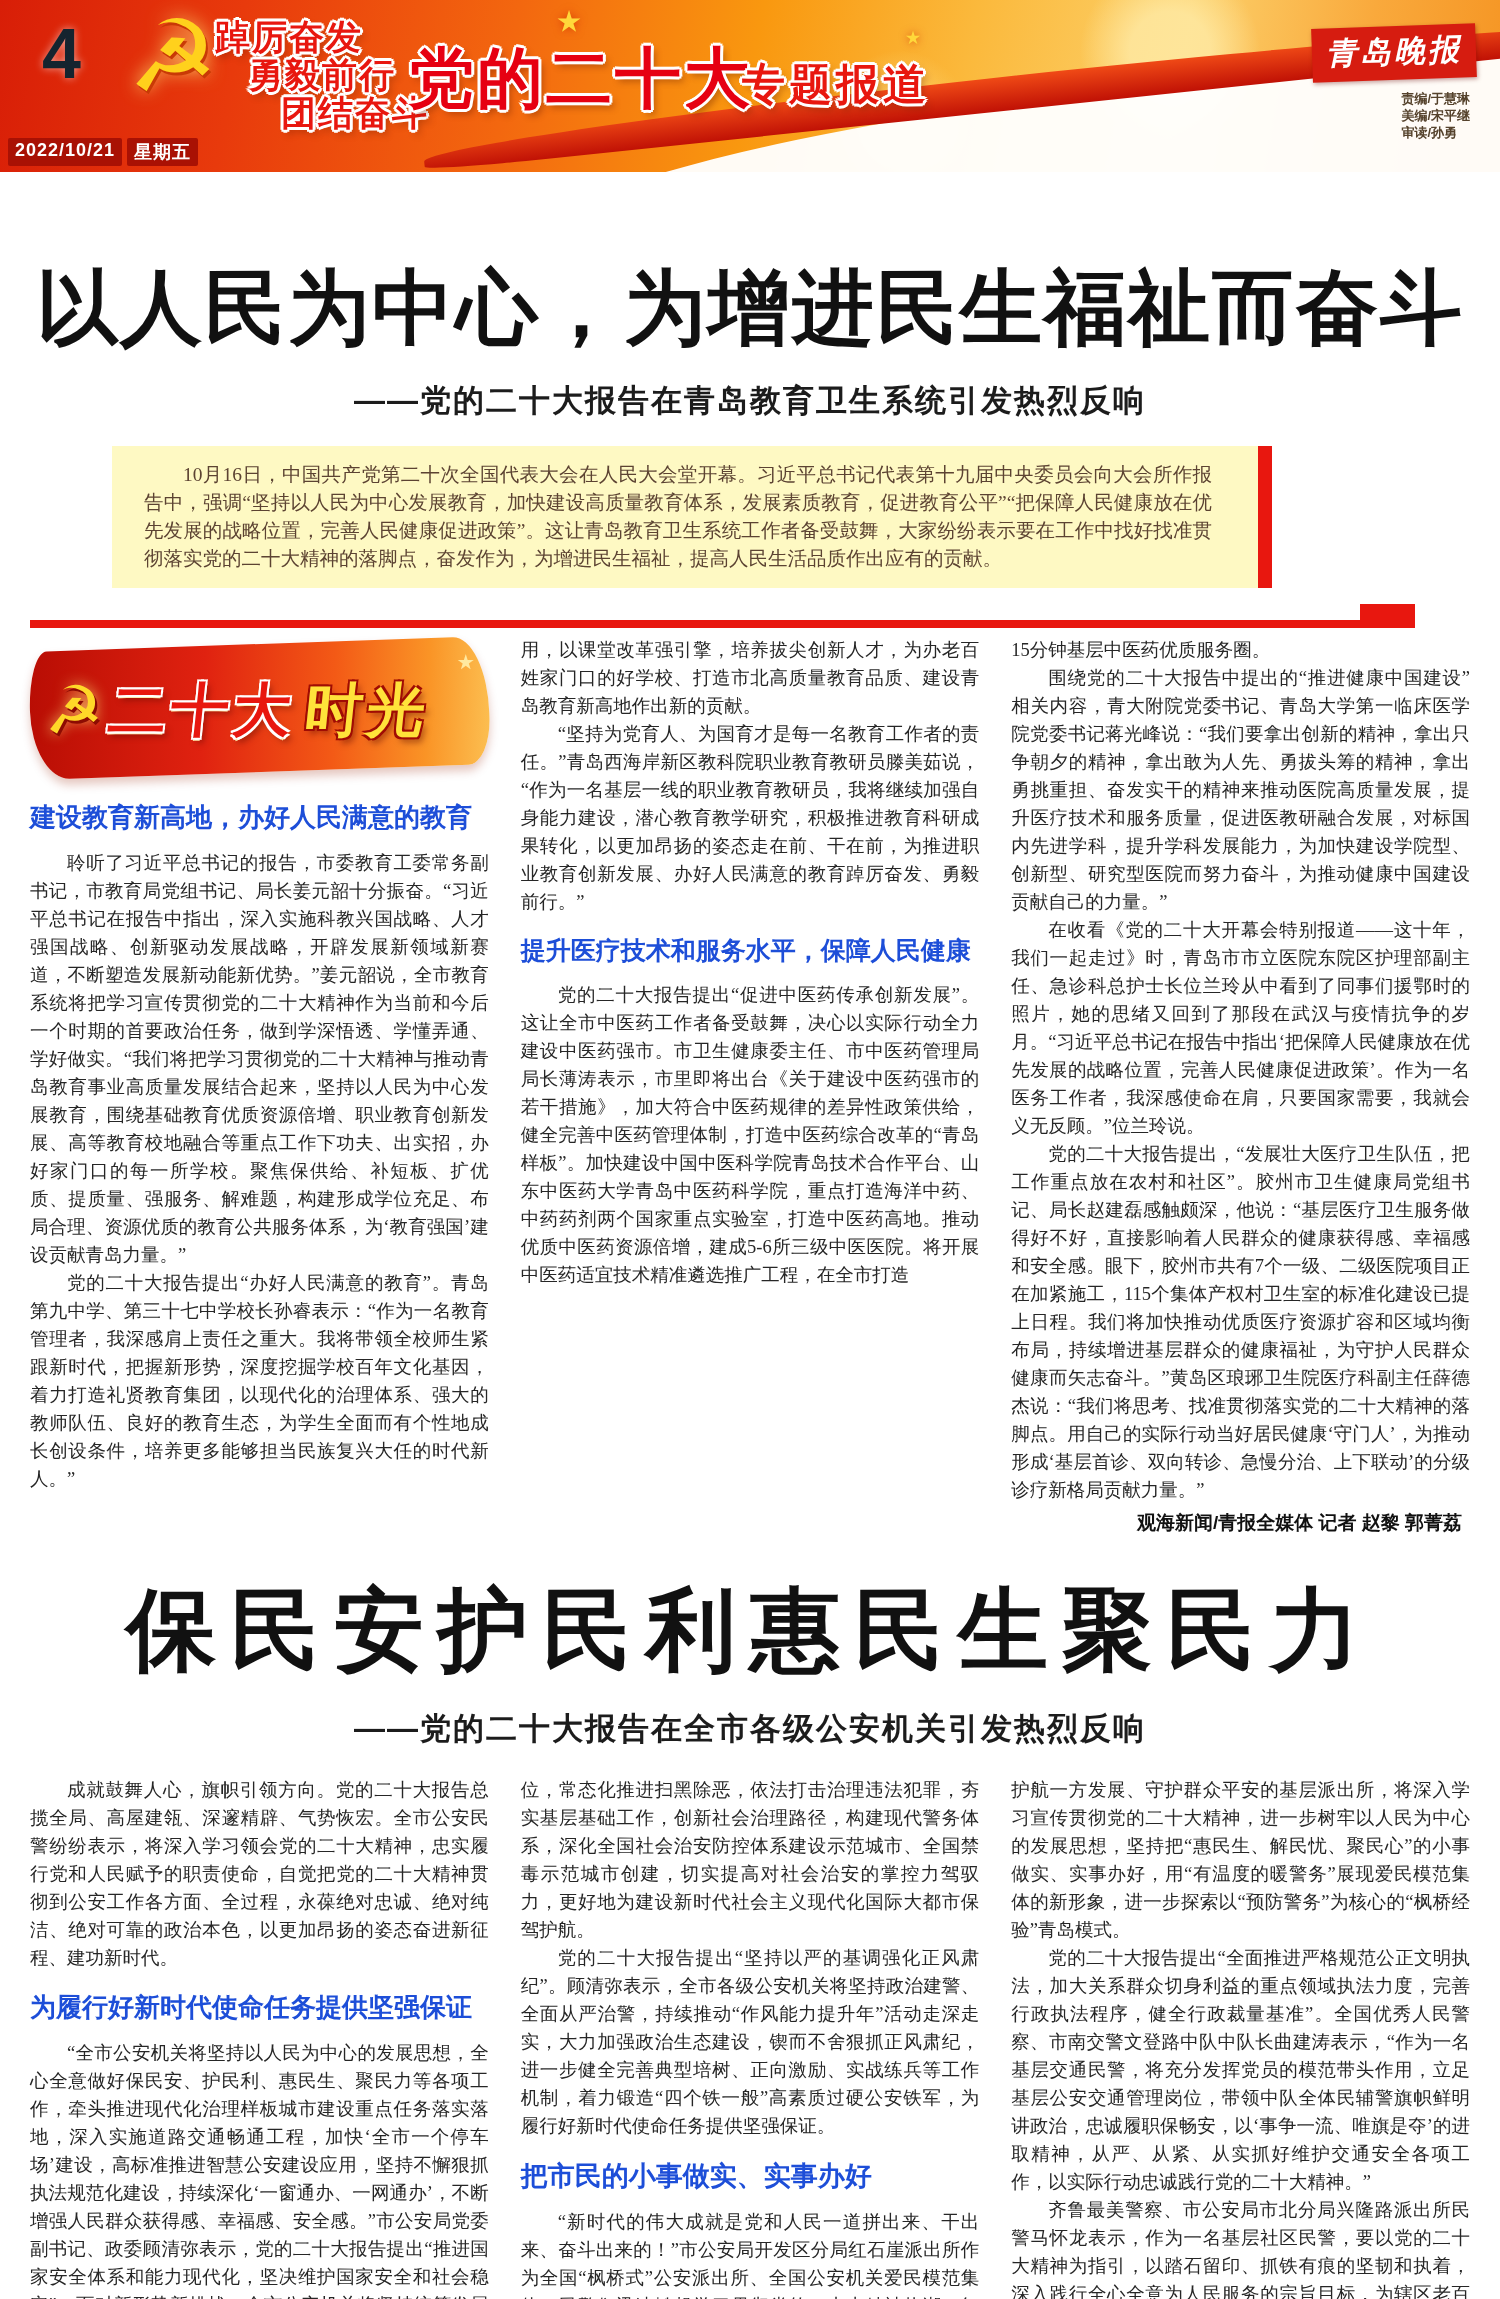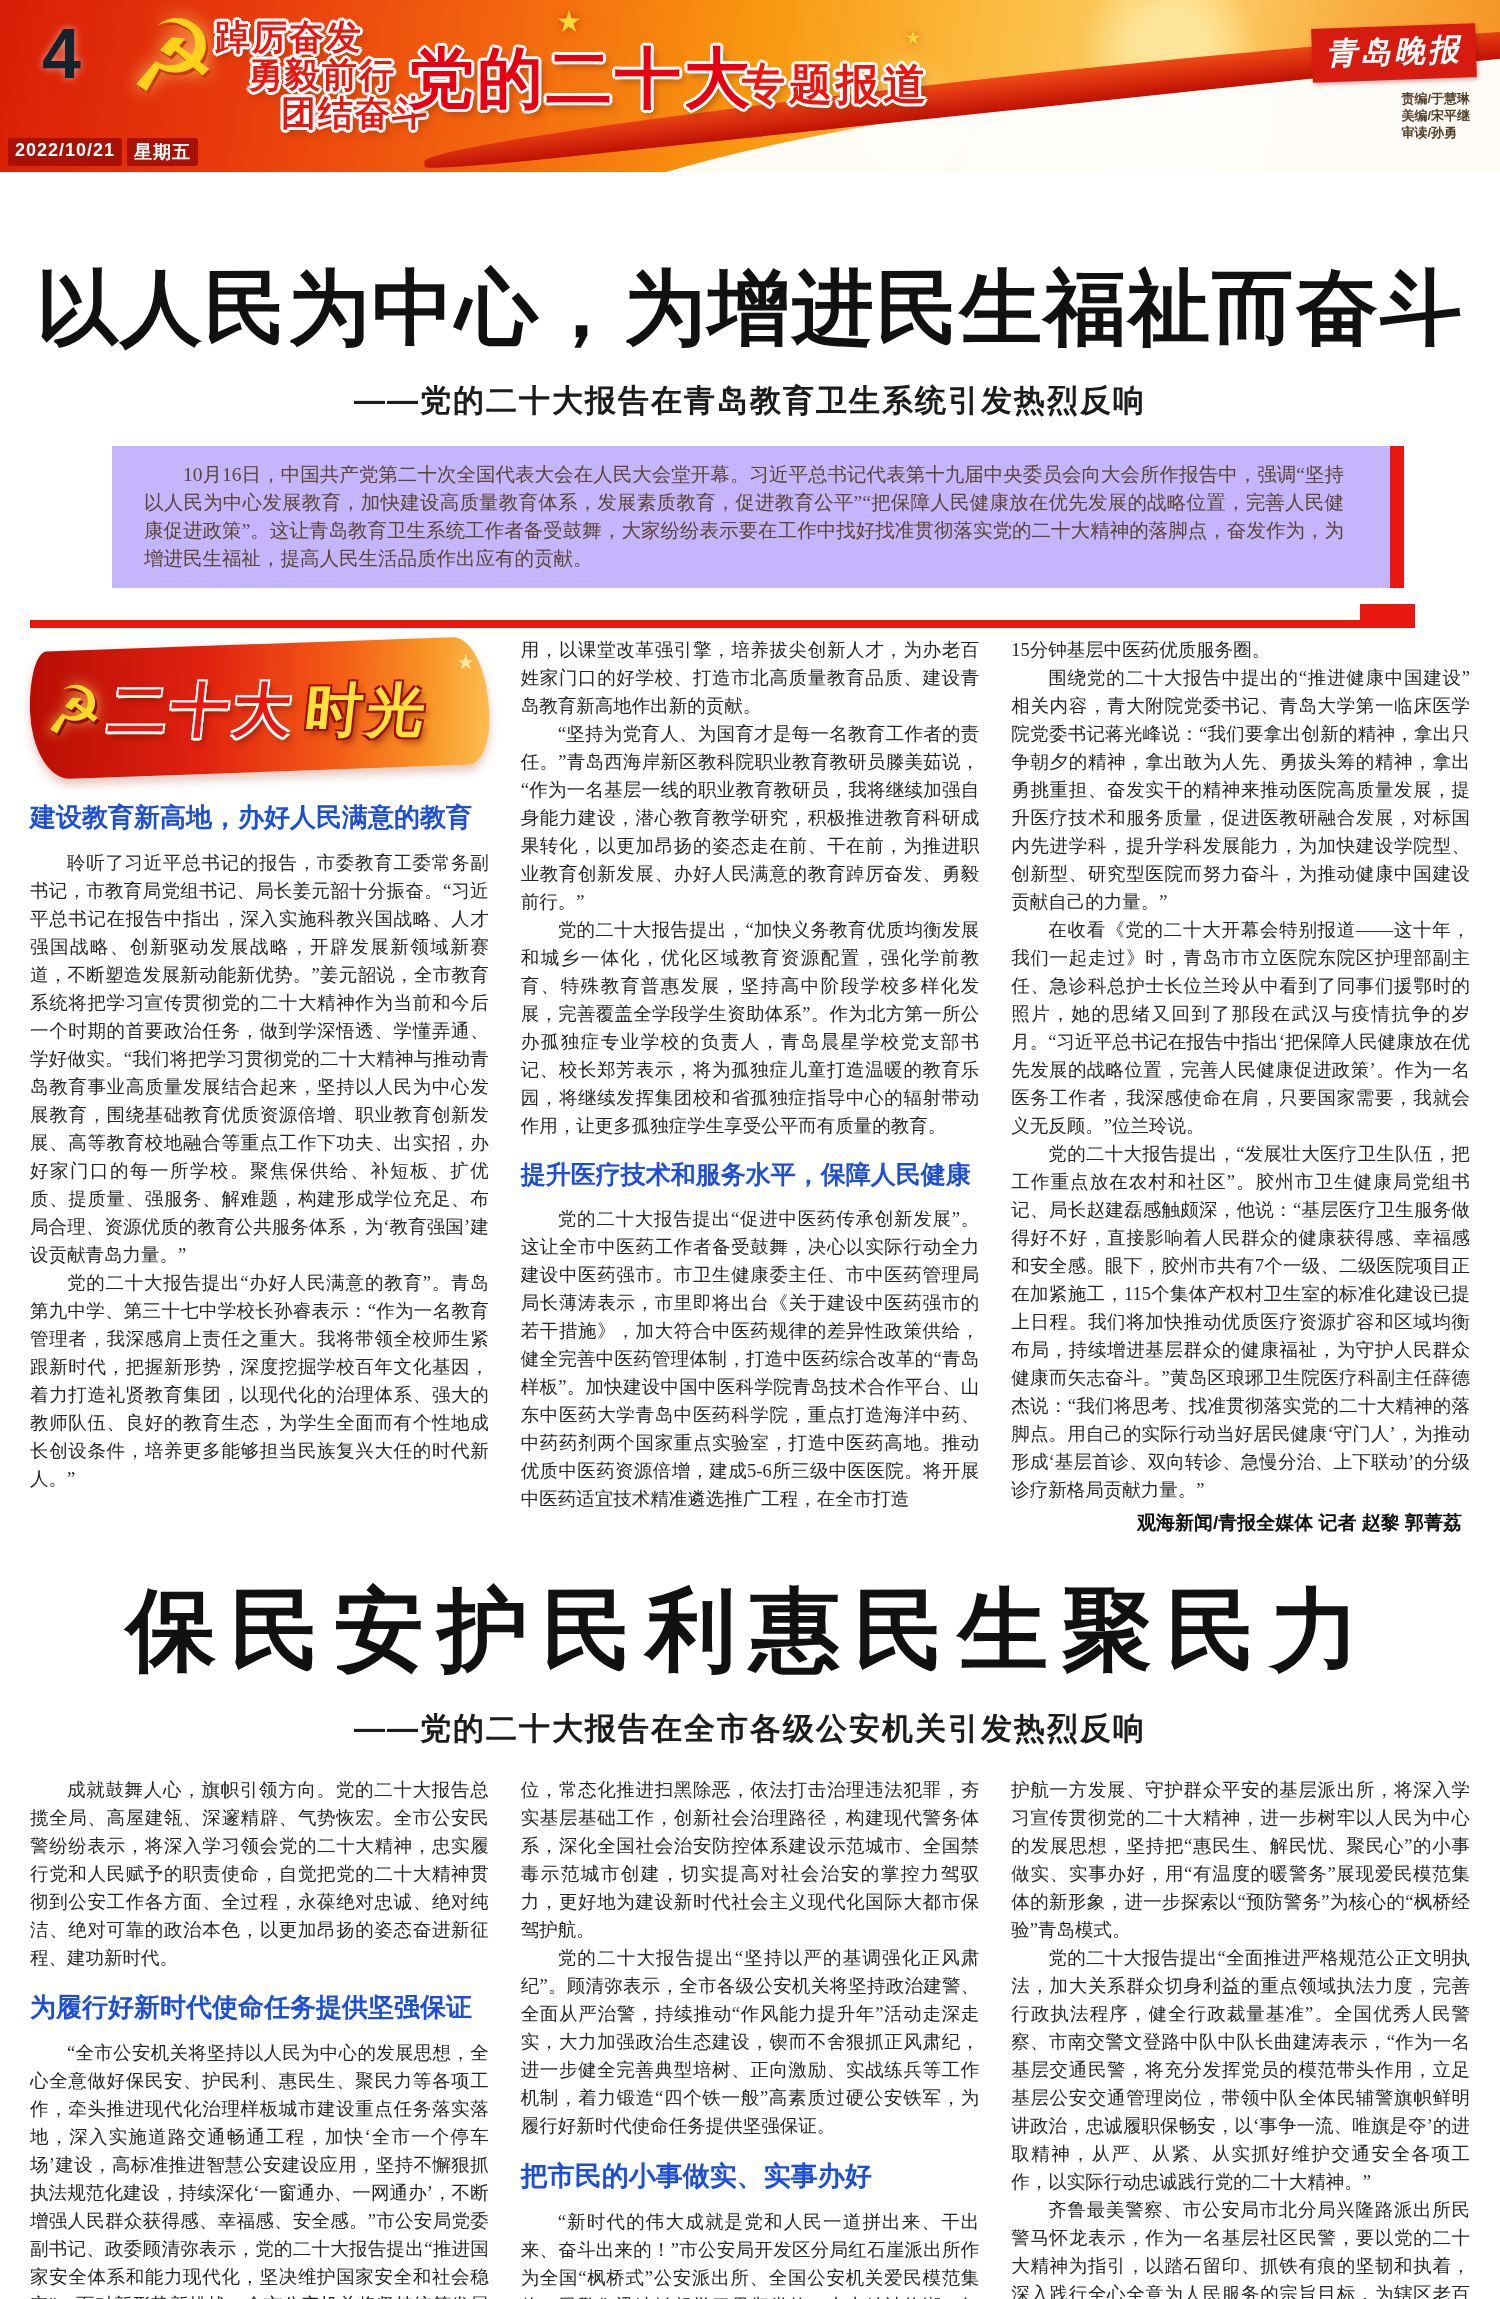--- a/index.html
+++ b/index.html
@@ -90,22 +90,22 @@
     font-family:"Liberation Sans","DejaVu Sans",sans-serif;
     font-weight:bold; font-size:82px; letter-spacing:2px; color:#111;
     white-space:nowrap;
   }
   .subtitle {
     margin-top:16px; text-align:center;
     font-family:"Liberation Sans","DejaVu Sans",sans-serif;
     font-weight:600; font-size:31px; color:#1c1c1c; letter-spacing:2px;
   }
   .intro-box {
-    position:relative; width:1292px; margin:24px auto 0; margin-left:112px;
-    background:#c4b5fd; padding:15px 60px 15px 32px;
+    position:relative; width:1160px; margin:24px auto 0; margin-left:112px;
+    background:#fef9c3; padding:15px 60px 15px 32px;
     font-size:19.5px; line-height:28px; color:#5c4332; text-align:justify;
   }
   .intro-box .txt { text-indent:2em; }
   .intro-bar { position:absolute; right:0; top:0; width:14px; height:100%; background:#e8170f; }
   .rule-wrap { position:relative; width:1440px; margin:16px auto 0; height:26px; }
   .rule { position:absolute; left:0; top:16px; width:1385px; height:8px; background:#e8170f; }
   .rule-cap { position:absolute; left:1330px; top:0; width:55px; height:24px; background:#e8170f; }
   .cols { display:flex; gap:32px; width:1440px; margin:6px auto 0; }
   .col { flex:1 1 0; min-width:0; }
   .body-text p {
@@ -212,21 +212,20 @@
         </div>
         <span class="tl-star">★</span>
       </div>
       <div class="subhead sz26">建设教育新高地，办好人民满意的教育</div>
       <p>聆听了习近平总书记的报告，市委教育工委常务副书记，市教育局党组书记、局长姜元韶十分振奋。“习近平总书记在报告中指出，深入实施科教兴国战略、人才强国战略、创新驱动发展战略，开辟发展新领域新赛道，不断塑造发展新动能新优势。”姜元韶说，全市教育系统将把学习宣传贯彻党的二十大精神作为当前和今后一个时期的首要政治任务，做到学深悟透、学懂弄通、学好做实。“我们将把学习贯彻党的二十大精神与推动青岛教育事业高质量发展结合起来，坚持以人民为中心发展教育，围绕基础教育优质资源倍增、职业教育创新发展、高等教育校地融合等重点工作下功夫、出实招，办好家门口的每一所学校。聚焦保供给、补短板、扩优质、提质量、强服务、解难题，构建形成学位充足、布局合理、资源优质的教育公共服务体系，为‘教育强国’建设贡献青岛力量。”</p>
       <p>党的二十大报告提出“办好人民满意的教育”。青岛第九中学、第三十七中学校长孙睿表示：“作为一名教育管理者，我深感肩上责任之重大。我将带领全校师生紧跟新时代，把握新形势，深度挖掘学校百年文化基因，着力打造礼贤教育集团，以现代化的治理体系、强大的教师队伍、良好的教育生态，为学生全面而有个性地成长创设条件，培养更多能够担当民族复兴大任的时代新人。”</p>
     </div>
     <div class="col">
       <p class="cont">用，以课堂改革强引擎，培养拔尖创新人才，为办老百姓家门口的好学校、打造市北高质量教育品质、建设青岛教育新高地作出新的贡献。</p>
       <p>“坚持为党育人、为国育才是每一名教育工作者的责任。”青岛西海岸新区教科院职业教育教研员滕美茹说，“作为一名基层一线的职业教育教研员，我将继续加强自身能力建设，潜心教育教学研究，积极推进教育科研成果转化，以更加昂扬的姿态走在前、干在前，为推进职业教育创新发展、办好人民满意的教育踔厉奋发、勇毅前行。”</p>
-      <p>党的二十大报告提出，“加快义务教育优质均衡发展和城乡一体化，优化区域教育资源配置，强化学前教育、特殊教育普惠发展，坚持高中阶段学校多样化发展，完善覆盖全学段学生资助体系”。作为北方第一所公办孤独症专业学校的负责人，青岛晨星学校党支部书记、校长郑芳表示，将为孤独症儿童打造温暖的教育乐园，将继续发挥集团校和省孤独症指导中心的辐射带动作用，让更多孤独症学生享受公平而有质量的教育。</p>
       <div class="subhead sz25">提升医疗技术和服务水平，保障人民健康</div>
       <p>党的二十大报告提出“促进中医药传承创新发展”。这让全市中医药工作者备受鼓舞，决心以实际行动全力建设中医药强市。市卫生健康委主任、市中医药管理局局长薄涛表示，市里即将出台《关于建设中医药强市的若干措施》，加大符合中医药规律的差异性政策供给，健全完善中医药管理体制，打造中医药综合改革的“青岛样板”。加快建设中国中医科学院青岛技术合作平台、山东中医药大学青岛中医药科学院，重点打造海洋中药、中药药剂两个国家重点实验室，打造中医药高地。推动优质中医药资源倍增，建成5-6所三级中医医院。将开展中医药适宜技术精准遴选推广工程，在全市打造</p>
     </div>
     <div class="col">
       <p class="cont">15分钟基层中医药优质服务圈。</p>
       <p>围绕党的二十大报告中提出的“推进健康中国建设”相关内容，青大附院党委书记、青岛大学第一临床医学院党委书记蒋光峰说：“我们要拿出创新的精神，拿出只争朝夕的精神，拿出敢为人先、勇拔头筹的精神，拿出勇挑重担、奋发实干的精神来推动医院高质量发展，提升医疗技术和服务质量，促进医教研融合发展，对标国内先进学科，提升学科发展能力，为加快建设学院型、创新型、研究型医院而努力奋斗，为推动健康中国建设贡献自己的力量。”</p>
       <p>在收看《党的二十大开幕会特别报道——这十年，我们一起走过》时，青岛市市立医院东院区护理部副主任、急诊科总护士长位兰玲从中看到了同事们援鄂时的照片，她的思绪又回到了那段在武汉与疫情抗争的岁月。“习近平总书记在报告中指出‘把保障人民健康放在优先发展的战略位置，完善人民健康促进政策’。作为一名医务工作者，我深感使命在肩，只要国家需要，我就会义无反顾。”位兰玲说。</p>
       <p>党的二十大报告提出，“发展壮大医疗卫生队伍，把工作重点放在农村和社区”。胶州市卫生健康局党组书记、局长赵建磊感触颇深，他说：“基层医疗卫生服务做得好不好，直接影响着人民群众的健康获得感、幸福感和安全感。眼下，胶州市共有7个一级、二级医院项目正在加紧施工，115个集体产权村卫生室的标准化建设已提上日程。我们将加快推动优质医疗资源扩容和区域均衡布局，持续增进基层群众的健康福祉，为守护人民群众健康而矢志奋斗。”黄岛区琅琊卫生院医疗科副主任薛德杰说：“我们将思考、找准贯彻落实党的二十大精神的落脚点。用自己的实际行动当好居民健康‘守门人’，为推动形成‘基层首诊、双向转诊、急慢分治、上下联动’的分级诊疗新格局贡献力量。”</p>
       <div class="byline">观海新闻/青报全媒体 记者 赵黎 郭菁荔</div>
     </div>

